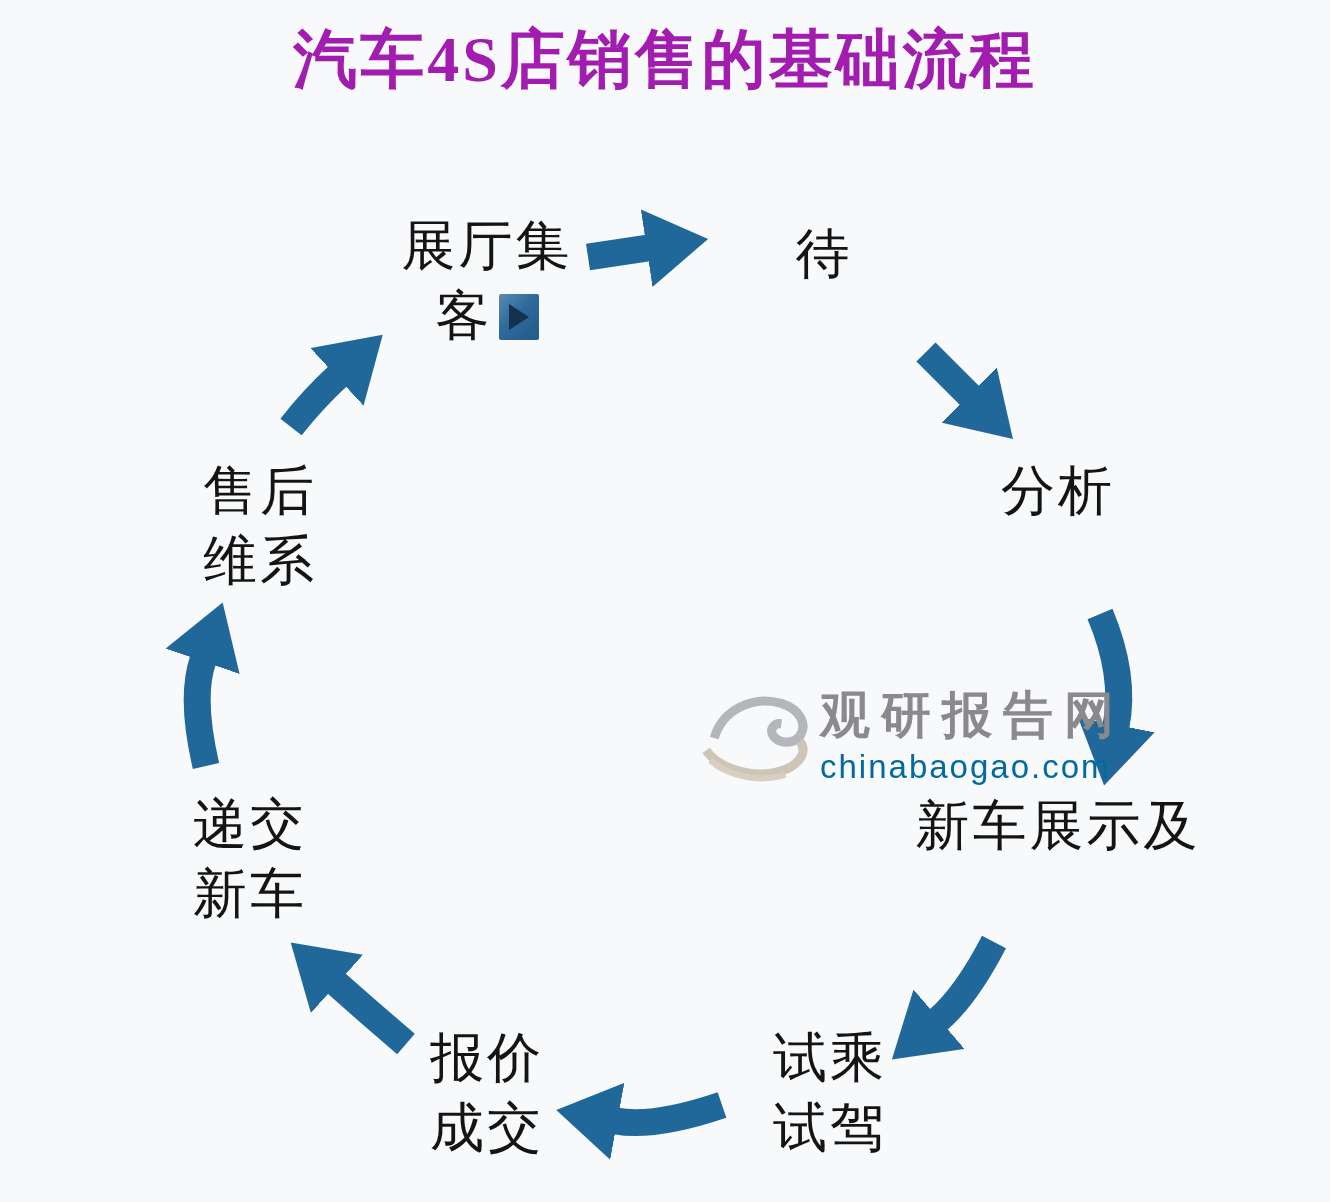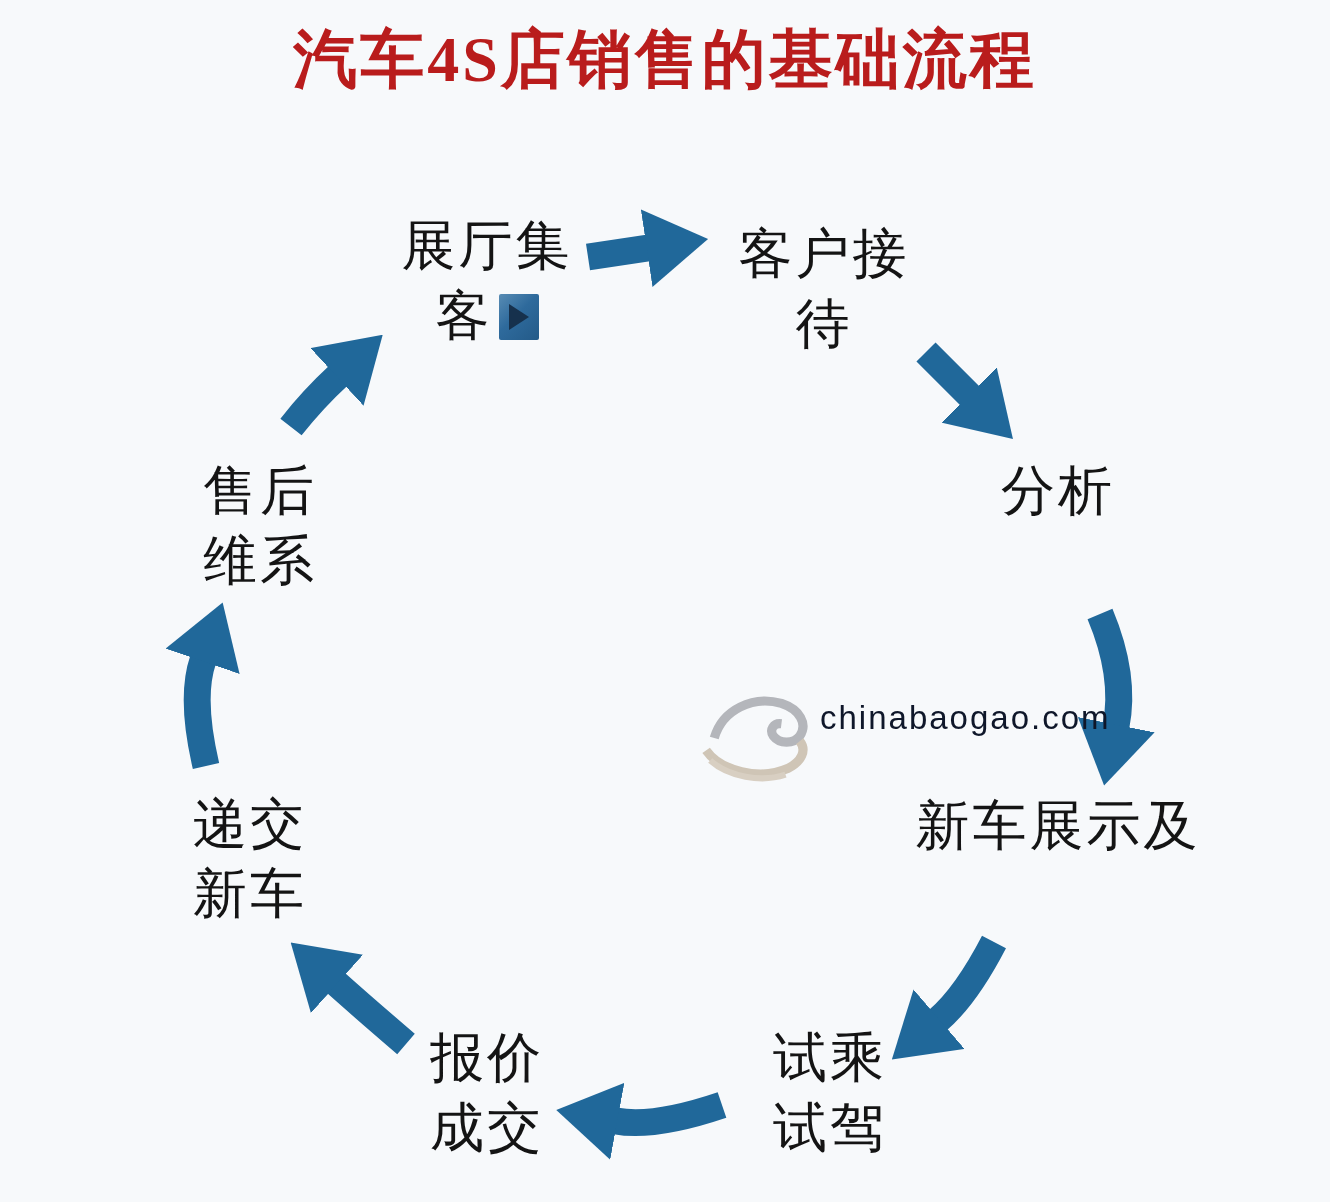--- a/index.html
+++ b/index.html
@@ -5,21 +5,21 @@
   html,body{margin:0;padding:0;}
   body{
     width:1330px;height:1202px;position:relative;overflow:hidden;
     background:#f7f9fb;
     font-family:"Liberation Sans","DejaVu Sans",sans-serif;
   }
   .title{
     position:absolute;left:0;top:16px;width:100%;
     text-align:center;
     font-family:"Liberation Serif","DejaVu Serif",serif;
-    font-weight:bold;font-size:64px;letter-spacing:3px;color:#b91c1c;
+    font-weight:bold;font-size:64px;letter-spacing:3px;color:#a21caf;
   }
   .node{
     position:absolute;width:360px;margin-left:-180px;
     text-align:center;color:#141414;
     font-size:54px;line-height:70px;letter-spacing:3px;
   }
   .nline{white-space:nowrap;text-align:center;}
   .play-icon{
     display:inline-block;width:40px;height:46px;vertical-align:-6px;margin-left:6px;
     background:linear-gradient(135deg,#588cb4 0%,#2e6a9c 45%,#235a88 100%);
@@ -32,21 +32,21 @@
   }
   svg.arrows{position:absolute;left:0;top:0;}
   .watermark{
     position:absolute;left:700px;top:684px;display:flex;align-items:flex-start;
   }
   .wm-text{margin-left:8px;}
   .wm-brand{
     font-size:50px;font-weight:bold;color:#8a8a8e;letter-spacing:11px;line-height:62px;
   }
   .wm-url{
-    font-size:33px;color:#0f172a;letter-spacing:2px;line-height:36px;margin-top:16px;
+    font-size:33px;color:#0369a1;letter-spacing:2px;line-height:36px;margin-top:3px;
   }
 </style>
 </head>
 <body style="background: rgb(247, 249, 251);">
 
 <div class="title">汽车4S店销售的基础流程</div>
 
 <svg class="arrows" width="1330" height="1202" viewBox="0 0 1330 1202">
   <defs>
     <marker id="ah" markerWidth="2.3" markerHeight="2.9" refX="0.05" refY="1.45" orient="auto">
@@ -62,21 +62,20 @@
   <path class="arrow" d="M 206 766 Q 190 698 203 660" fill="none" stroke="#20689a" stroke-width="27" marker-end="url(#ah)"></path>
   <path class="arrow" d="M 291 427 Q 313 399 338 376" fill="none" stroke="#20689a" stroke-width="27" marker-end="url(#ah)"></path>
 </svg>
 
 <div class="node" style="left:487px;top:210px">
   <div class="nline">展厅集</div>
   <div class="nline"><span>客</span><span class="play-icon"><span class="tri"></span></span></div>
 </div>
 
 <div class="node" style="left:824px;top:218px">
-  <div class="nline">客户接</div>
   <div class="nline">待</div>
 </div>
 
 <div class="node" style="left:1058px;top:455px">
   <div class="nline">分析</div>
 </div>
 
 <div class="node" style="left:1058px;top:790px">
   <div class="nline">新车展示及</div>
 </div>
@@ -101,15 +100,16 @@
   <div class="nline">维系</div>
 </div>
 
 <div class="watermark">
   <svg width="112" height="104" viewBox="0 0 110 100">
     <path d="M 14 52 C 22 24, 52 10, 80 18 C 98 24, 106 38, 98 50 C 92 58, 78 58, 72 50 C 68 44, 72 37, 80 38" fill="none" stroke="#b4b6bb" stroke-width="9"></path>
     <path d="M 6 64 C 20 84, 58 94, 86 82 C 100 75, 105 64, 98 55" fill="none" stroke="#cfc5b6" stroke-width="9"></path>
     <path d="M 10 74 C 28 90, 60 96, 84 88" fill="none" stroke="#d8cfc2" stroke-width="6"></path>
   </svg>
   <div class="wm-text">
+    <div class="wm-brand">观研报告网</div>
     <div class="wm-url">chinabaogao.com</div>
   </div>
 </div>
 
 </body></html>

